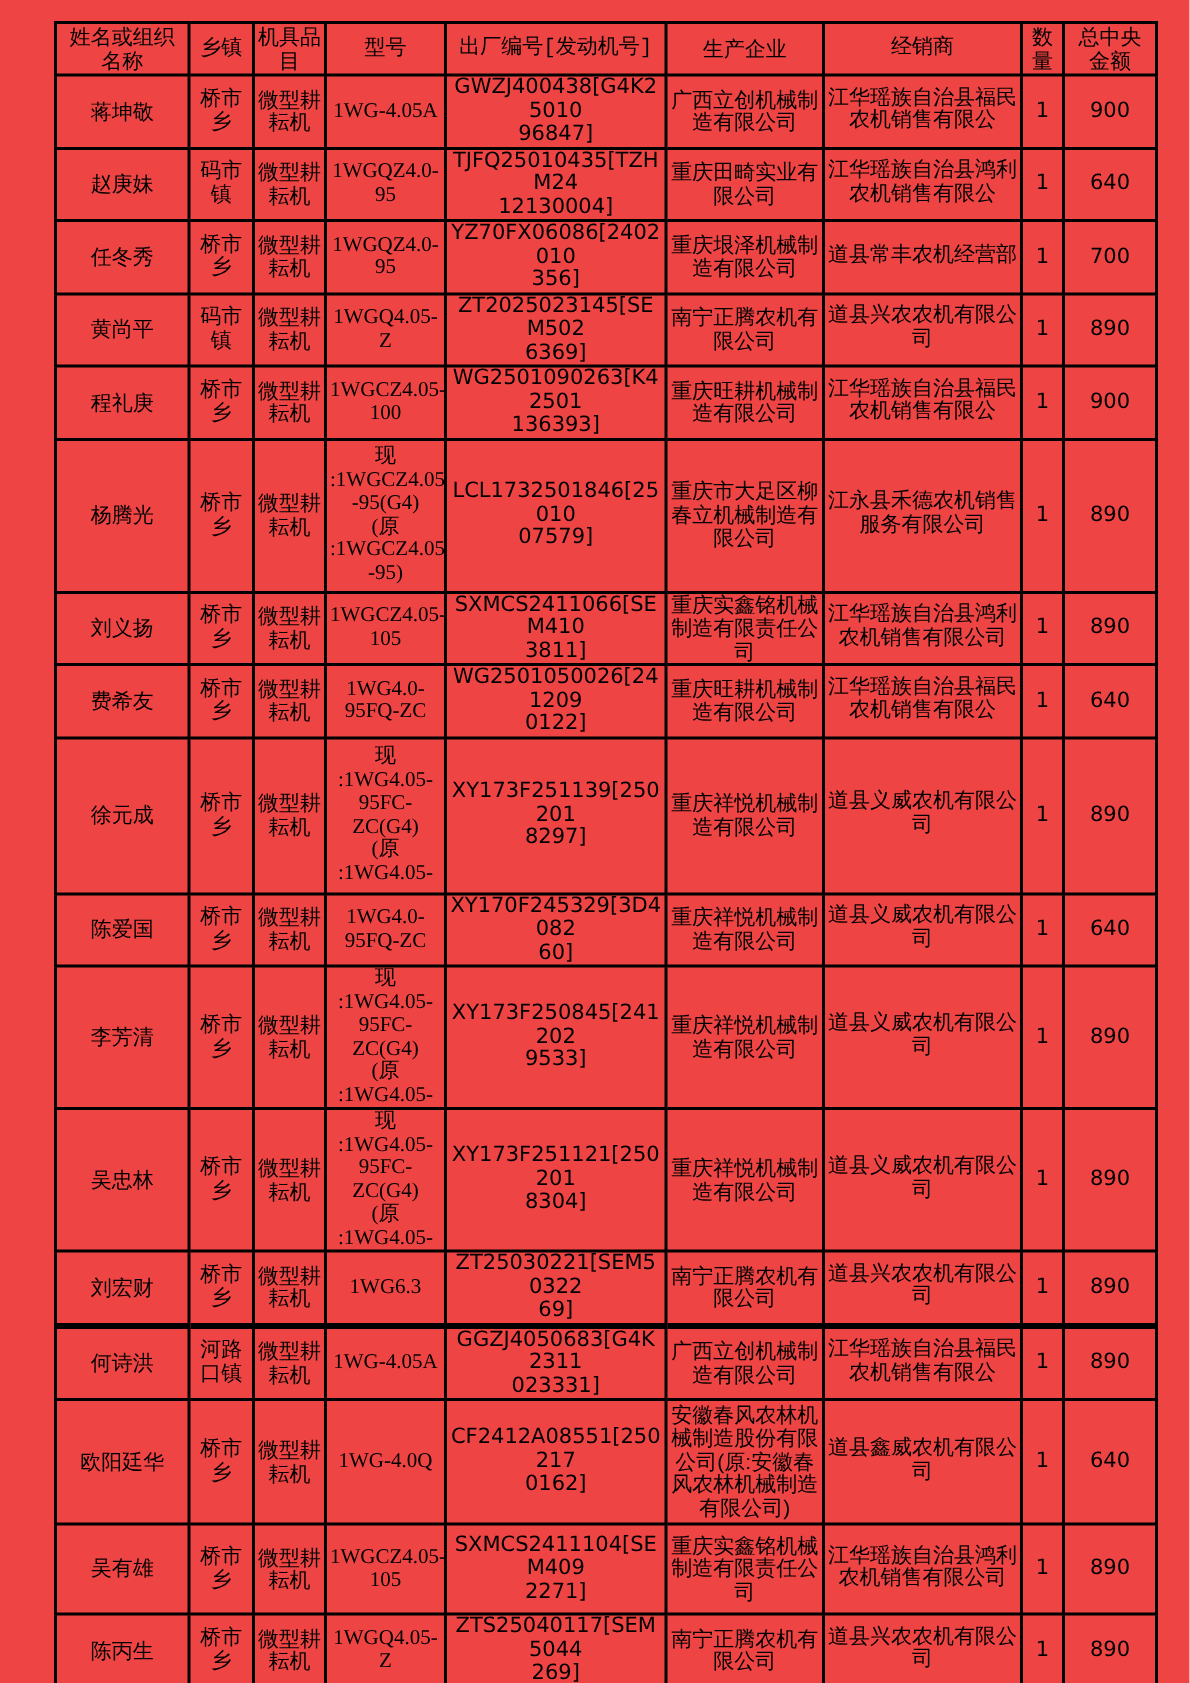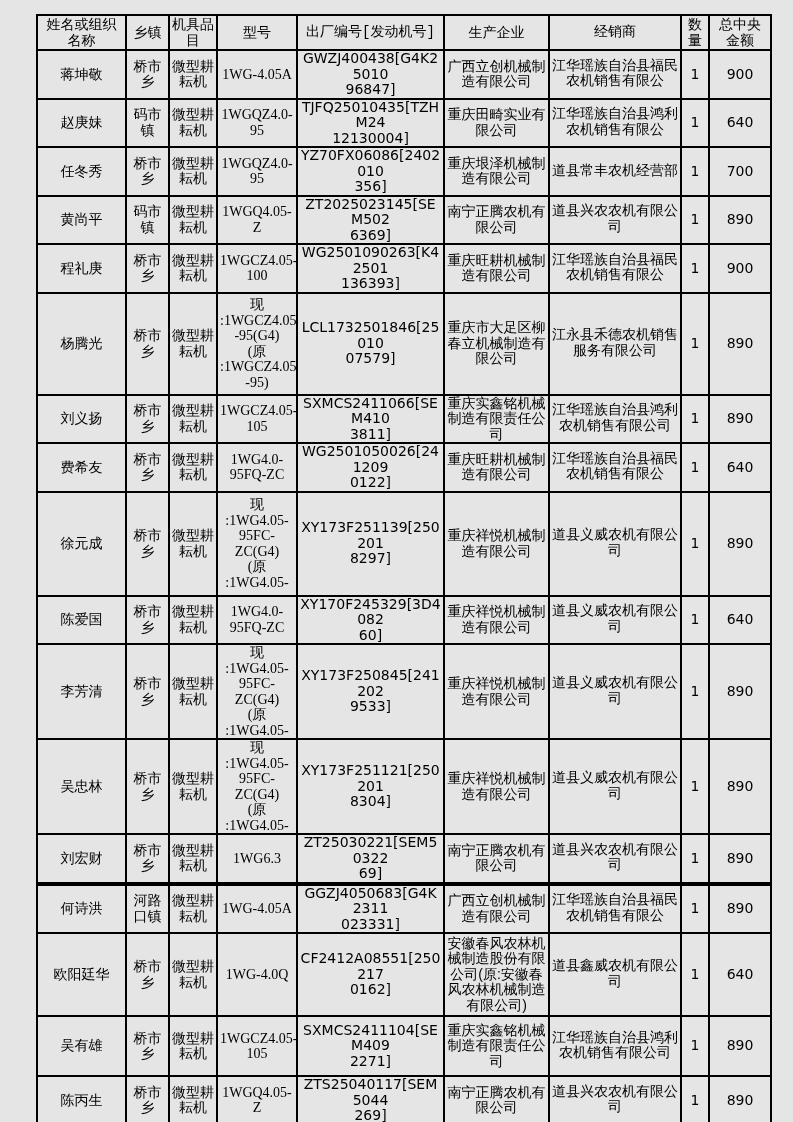--- a/index.html
+++ b/index.html
@@ -5,21 +5,21 @@
   html, body {
     margin: 0;
     padding: 0;
     background: #ffffff;
   }
   * { box-sizing: border-box; }
   .page {
     position: relative;
     width: 793px;
     height: 1122px;
-    background: #e5e5e5;
+    background: #ef4444;
     font-family: "Liberation Sans", "DejaVu Sans", sans-serif;
     color: #000000;
   }
   table.subsidy {
     position: absolute;
     left: 36px;
     top: 14px;
     width: 734px;
     border-collapse: collapse;
     table-layout: fixed;

